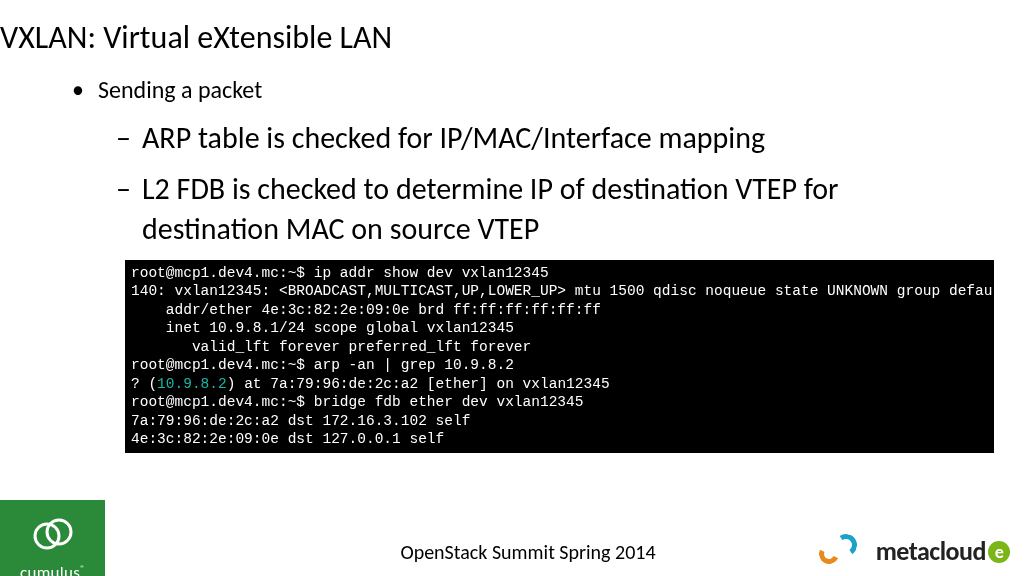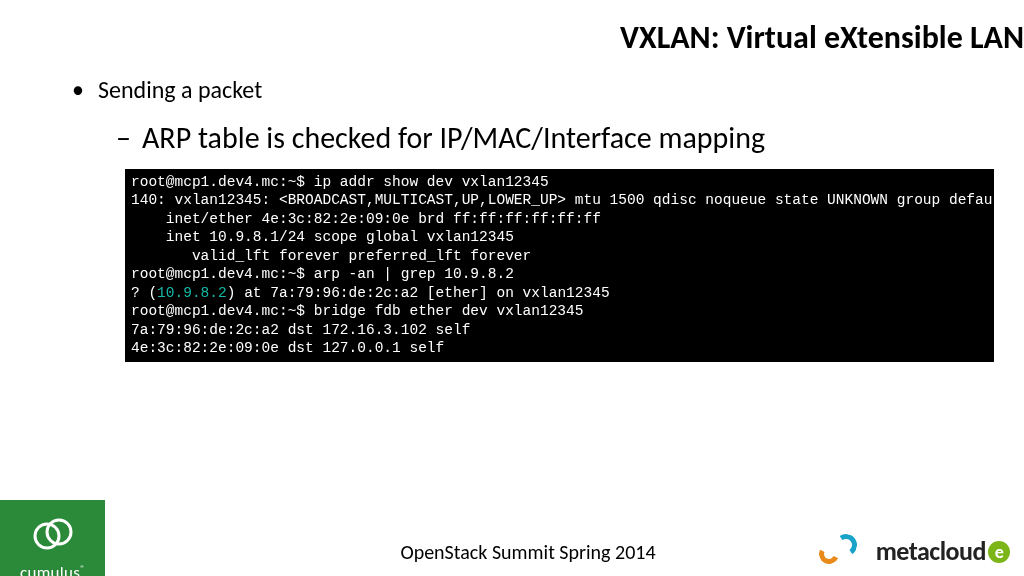--- a/index.html
+++ b/index.html
@@ -5,23 +5,23 @@
   * { margin: 0; padding: 0; box-sizing: border-box; }
   body {
     width: 1024px;
     height: 576px;
     font-family: Calibri, Arial, sans-serif;
     background: #fff;
     position: relative;
     overflow: hidden;
   }
   .title {
-    text-align: right;
+    text-align: left;
     font-size: 32px;
-    font-weight: bold;
+    font-weight: normal;
     color: #000;
     padding-top: 18px;
   }
   .content {
     padding: 18px 68px 0 98px;
     font-size: 24px;
     color: #000;
   }
   .bullet-l1 {
     position: relative;
@@ -116,25 +116,26 @@
   }
 </style>
 </head>
 <body>
 
 <h1 class="title">VXLAN: Virtual eXtensible LAN</h1>
 
 <div class="content">
   <div class="bullet-l1">Sending a packet</div>
   <div class="bullet-l2">ARP table is checked for IP/MAC/Interface mapping</div>
+  <div class="bullet-l2">L2 FDB is checked to determine IP of destination VTEP for destination MAC on source VTEP</div>
 </div>
 
 <div class="terminal"><span>root@mcp1.dev4.mc:~$ ip addr show dev vxlan12345</span>
 <span>140: vxlan12345: &lt;BROADCAST,MULTICAST,UP,LOWER_UP&gt; mtu 1500 qdisc noqueue state UNKNOWN group default</span>
-<span>    inet/ether 4e:3c:82:2e:09:0e brd ff:ff:ff:ff:ff:ff</span>
+<span>    addr/ether 4e:3c:82:2e:09:0e brd ff:ff:ff:ff:ff:ff</span>
 <span>    inet 10.9.8.1/24 scope global vxlan12345</span>
 <span>       valid_lft forever preferred_lft forever</span>
 <span>root@mcp1.dev4.mc:~$ arp -an | grep 10.9.8.2</span>
 <span>? (</span><span class="term-red">10.9.8.2</span><span>) at 7a:79:96:de:2c:a2 [ether] on vxlan12345</span>
 <span>root@mcp1.dev4.mc:~$ bridge fdb ether dev vxlan12345</span>
 <span>7a:79:96:de:2c:a2 dst 172.16.3.102 self</span>
 <span>4e:3c:82:2e:09:0e dst 127.0.0.1 self</span></div>
 
 <div class="footer">OpenStack Summit Spring 2014</div>
 

